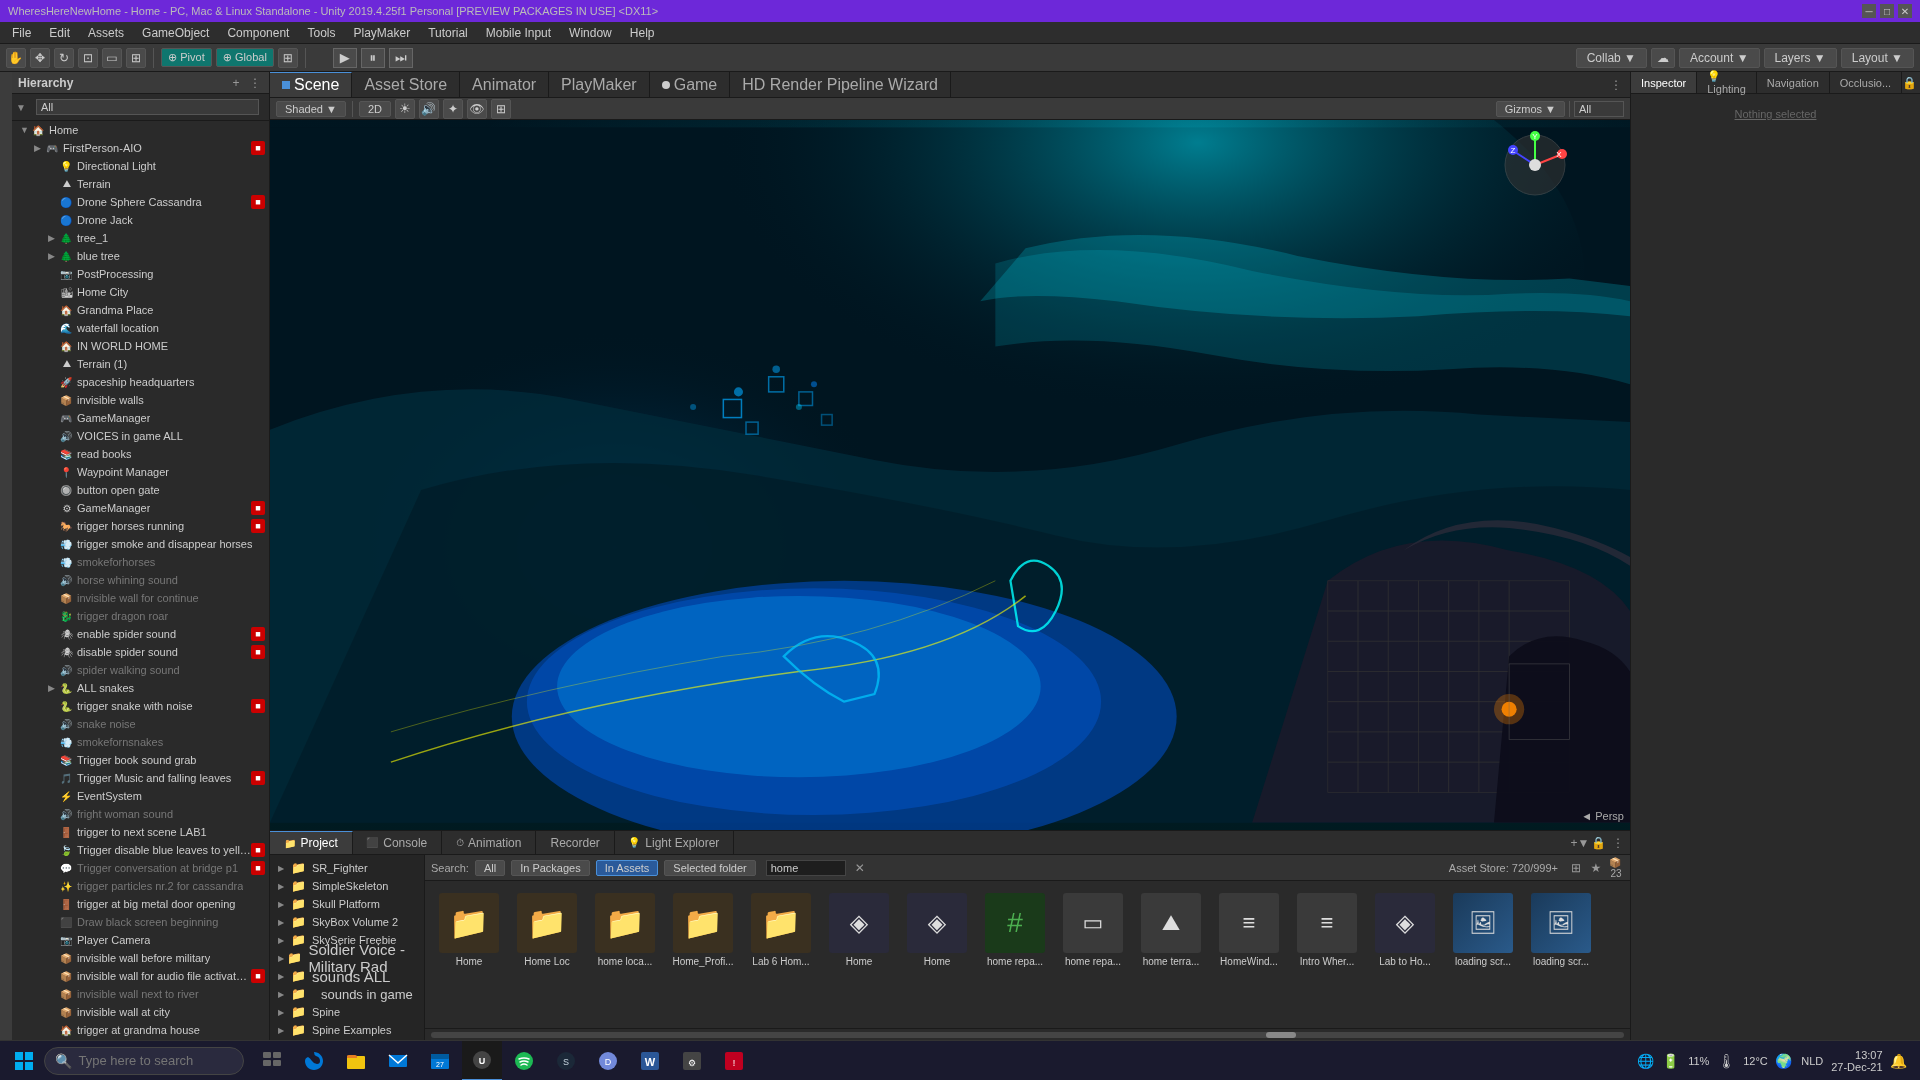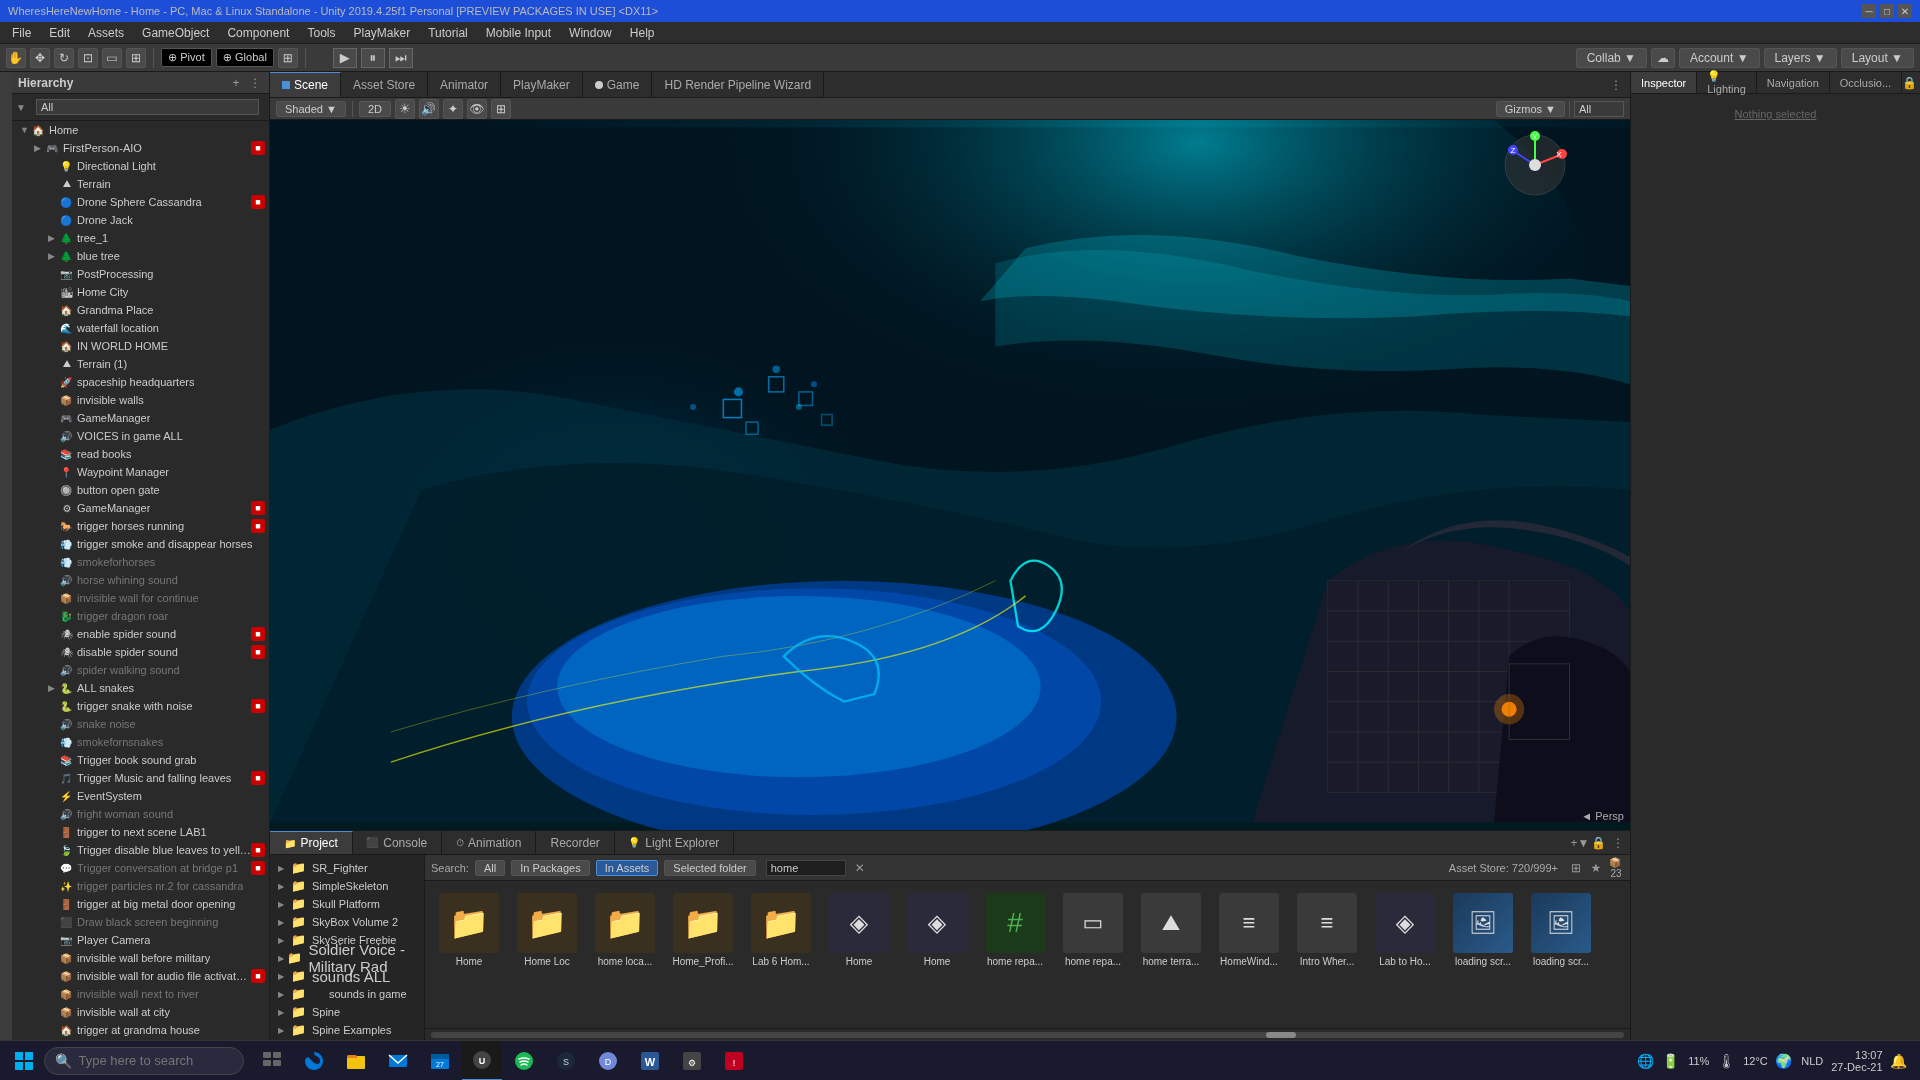--- a/index.html
+++ b/index.html
@@ -9,21 +9,21 @@
       overflow: hidden;
       font-family: 'Segoe UI', Arial, sans-serif;
       font-size: 12px;
       background: #3c3c3c;
       color: #ddd;
     }
 
     
     #title-bar {
       height: 22px;
-      background: #1d4ed8;
+      background: #6d28d9;
       display: flex;
       align-items: center;
       justify-content: space-between;
       padding: 0 8px;
       font-size: 11px;
       color: #bbb;
     }
     #title-bar .window-controls { display: flex; gap: 4px; }
     #title-bar .win-btn {
       width: 14px; height: 14px;
@@ -54,21 +54,21 @@
       height: 28px;
       background: #3a3a3a;
       display: flex;
       align-items: center;
       padding: 0 6px;
       gap: 4px;
       border-bottom: 1px solid #1a1a1a;
     }
     .toolbar-btn {
       padding: 2px 6px;
-      background: #000000;
+      background: #0f766e;
       border: 1px solid #555;
       color: #ccc;
       font-size: 11px;
       cursor: pointer;
       border-radius: 2px;
     }
     .toolbar-sep { width: 1px; height: 20px; background: #555; margin: 0 3px; }
     .toolbar-icon {
       width: 20px; height: 20px;
       background: #4a4a4a;
@@ -207,21 +207,21 @@
       height: 26px;
       background: #2d2d2d;
       display: flex;
       align-items: center;
       border-bottom: 1px solid #1a1a1a;
     }
     .scene-tab {
       padding: 4px 12px;
       cursor: pointer;
       color: #aaa;
-      font-size: 12px;
+      font-size: 16px;
       border-right: 1px solid #1a1a1a;
       height: 100%;
       display: flex; align-items: center; gap: 4px;
     }
     .scene-tab.active { background: #3c3c3c; color: #fff; border-top: 1px solid #4a90d9; }
 
     
     #scene-toolbar {
       height: 22px;
       background: #3a3a3a;
@@ -1095,21 +1095,21 @@
                   <span style="margin-left: 3px; font-size: 15px;">Soldier Voice - Military Rad</span>
                 </div>
                 <div class="folder-item" style="padding-left: 8px;">
                   <span class="folder-arrow">▶</span>
                   <span class="folder-icon">📁</span>
                   <span style="margin-left: 3px; font-size: 15px;">sounds ALL</span>
                 </div>
                 <div class="folder-item" style="padding-left: 8px;">
                   <span class="folder-arrow">▶</span>
                   <span class="folder-icon">📁</span>
-                  <span style="margin-left: 20px; font-size: 11px;">sounds in game</span>
+                  <span style="margin-left: 12px; font-size: 13px;">sounds in game</span>
                 </div>
                 <div class="folder-item" style="padding-left: 8px;">
                   <span class="folder-arrow">▶</span>
                   <span class="folder-icon">📁</span>
                   <span style="margin-left: 3px; font-size: 11px;">Spine</span>
                 </div>
                 <div class="folder-item" style="padding-left: 8px;">
                   <span class="folder-arrow">▶</span>
                   <span class="folder-icon">📁</span>
                   <span style="margin-left: 3px; font-size: 11px;">Spine Examples</span>

